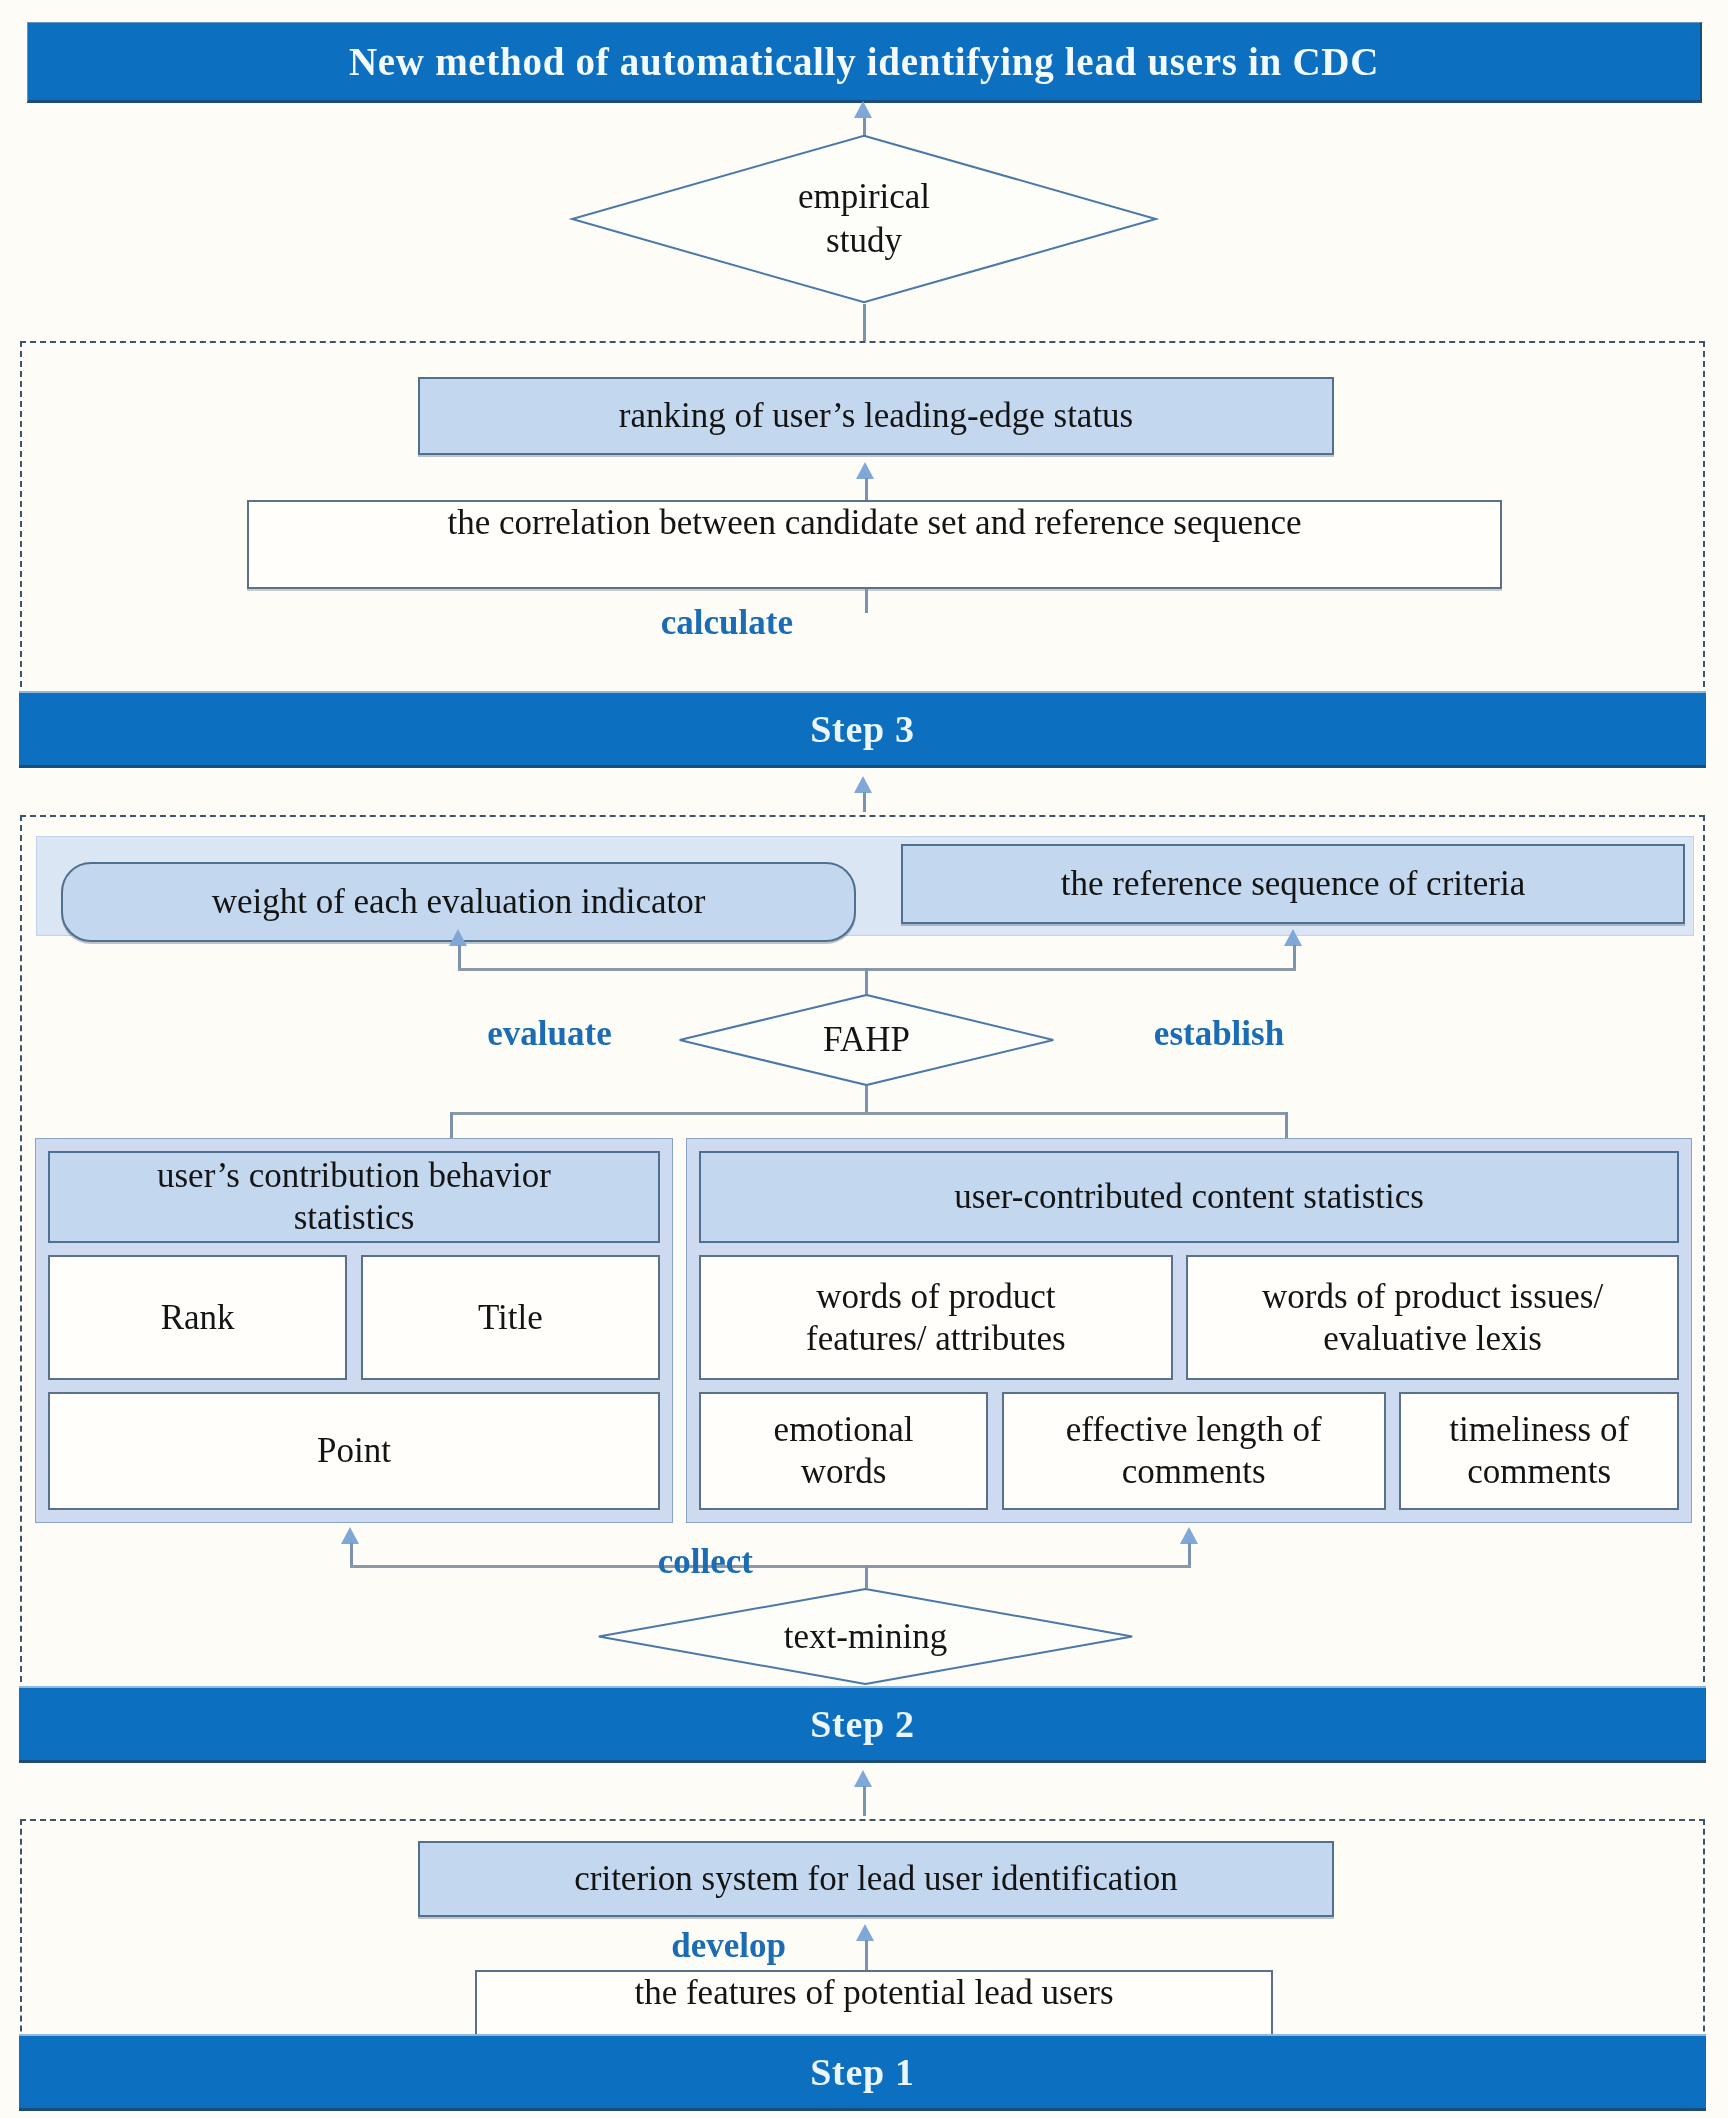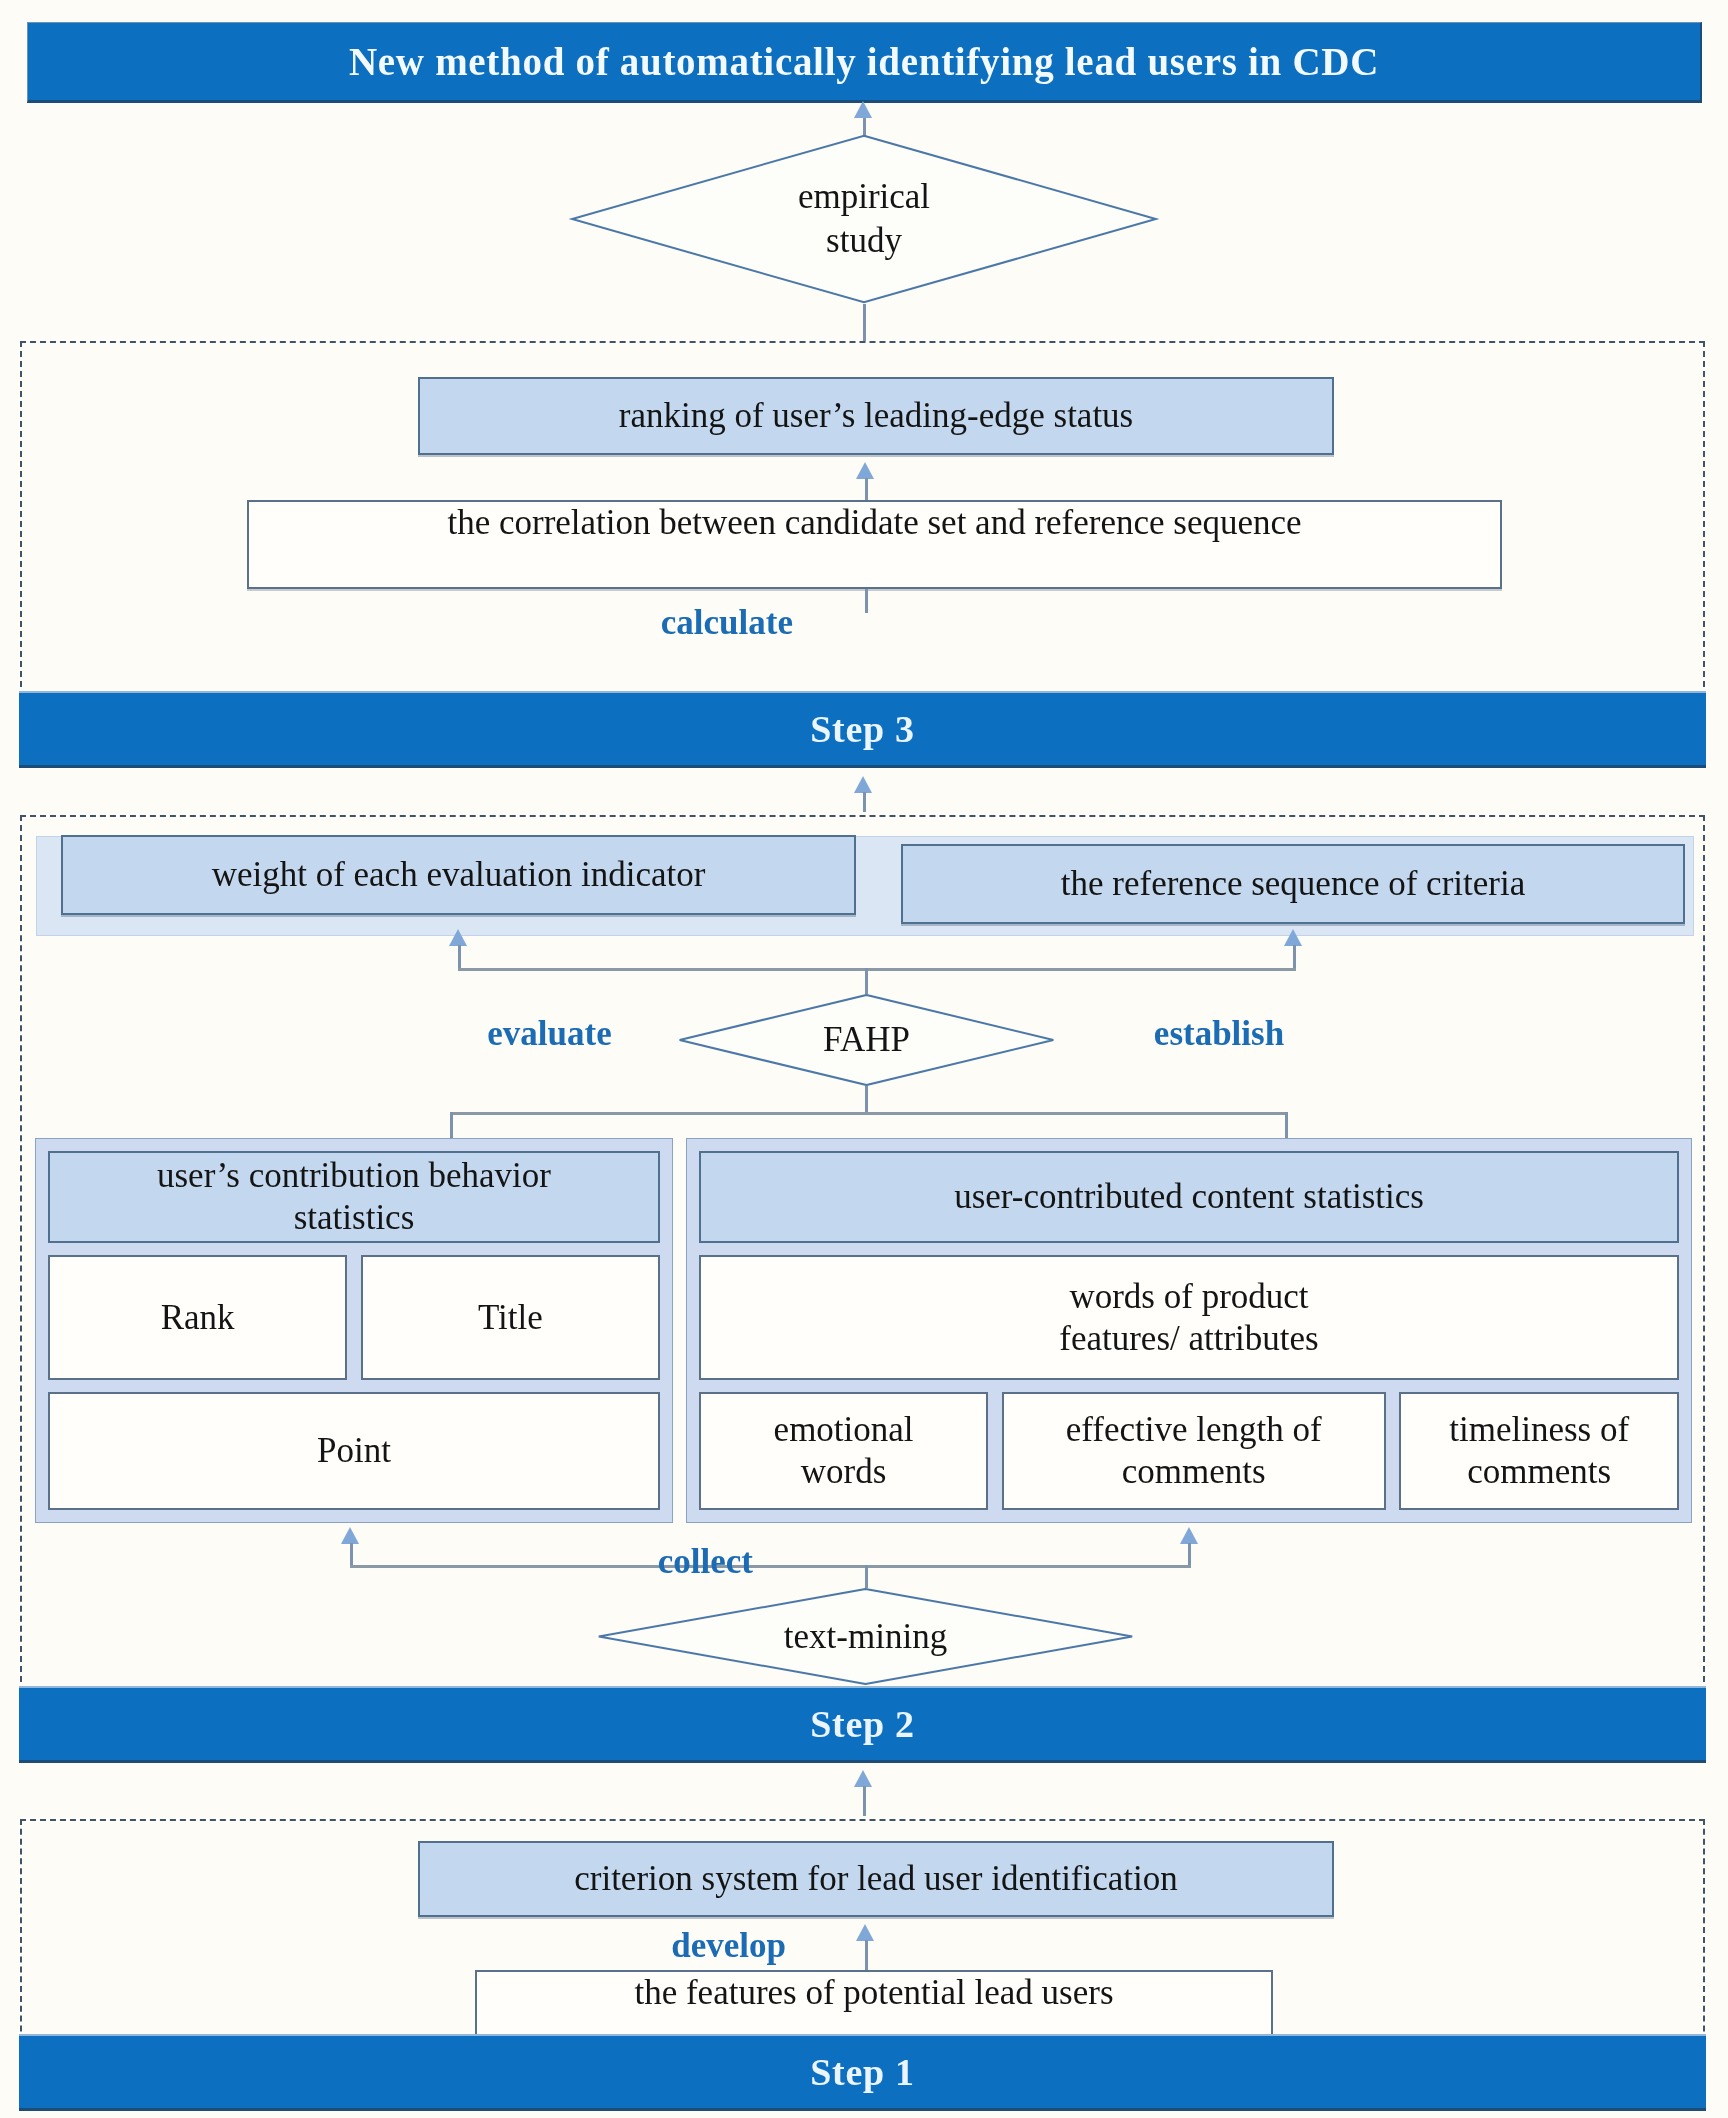--- a/index.html
+++ b/index.html
@@ -130,21 +130,21 @@
     <div class="step-banner">
       <span>Step 3</span>
     </div>
   </div>
 
   <div class="ahead" style="left:854px;top:776px;"></div>
   <div class="vline" style="left:863px;top:792px;height:20px;"></div>
 
   <div class="section" id="sec2">
     <div class="band" style="left:13.5px;top:19px;width:1658px;height:100px;"></div>
-    <div class="bluebox" style="left:39px;top:18px;width:795px;height:80px;">
+    <div class="bluebox" style="left:39px;top:45px;width:795px;height:80px;border-radius:30px;">
       <span>weight of each evaluation indicator</span>
     </div>
     <div class="bluebox" style="left:879px;top:27px;width:784px;height:80px;">
       <span>the reference sequence of criteria</span>
     </div>
 
     <div class="ahead" style="left:427px;top:112px;"></div>
     <div class="ahead" style="left:1262px;top:112px;"></div>
     <div class="vline" style="left:436px;top:128px;height:24px;"></div>
     <div class="vline" style="left:1271px;top:128px;height:24px;"></div>
@@ -188,20 +188,23 @@
     </div>
 
     <div class="panel" style="left:664px;top:321px;width:1006px;height:385px;">
       <div class="hdr">
         <span>user-contributed content statistics</span>
       </div>
       <div class="prow prow1">
         <div class="cell" style="flex:49;">
           <span class="w480">words of product features/ attributes</span>
         </div>
+        <div class="cell" style="flex:51;">
+          <span class="w560">words of product issues/ evaluative lexis</span>
+        </div>
       </div>
       <div class="prow prow2">
         <div class="cell" style="flex:30;">
           <span class="w260">emotional words</span>
         </div>
         <div class="cell" style="flex:40;">
           <span class="w420">effective length of comments</span>
         </div>
         <div class="cell" style="flex:29;">
           <span class="w300">timeliness of comments</span>

